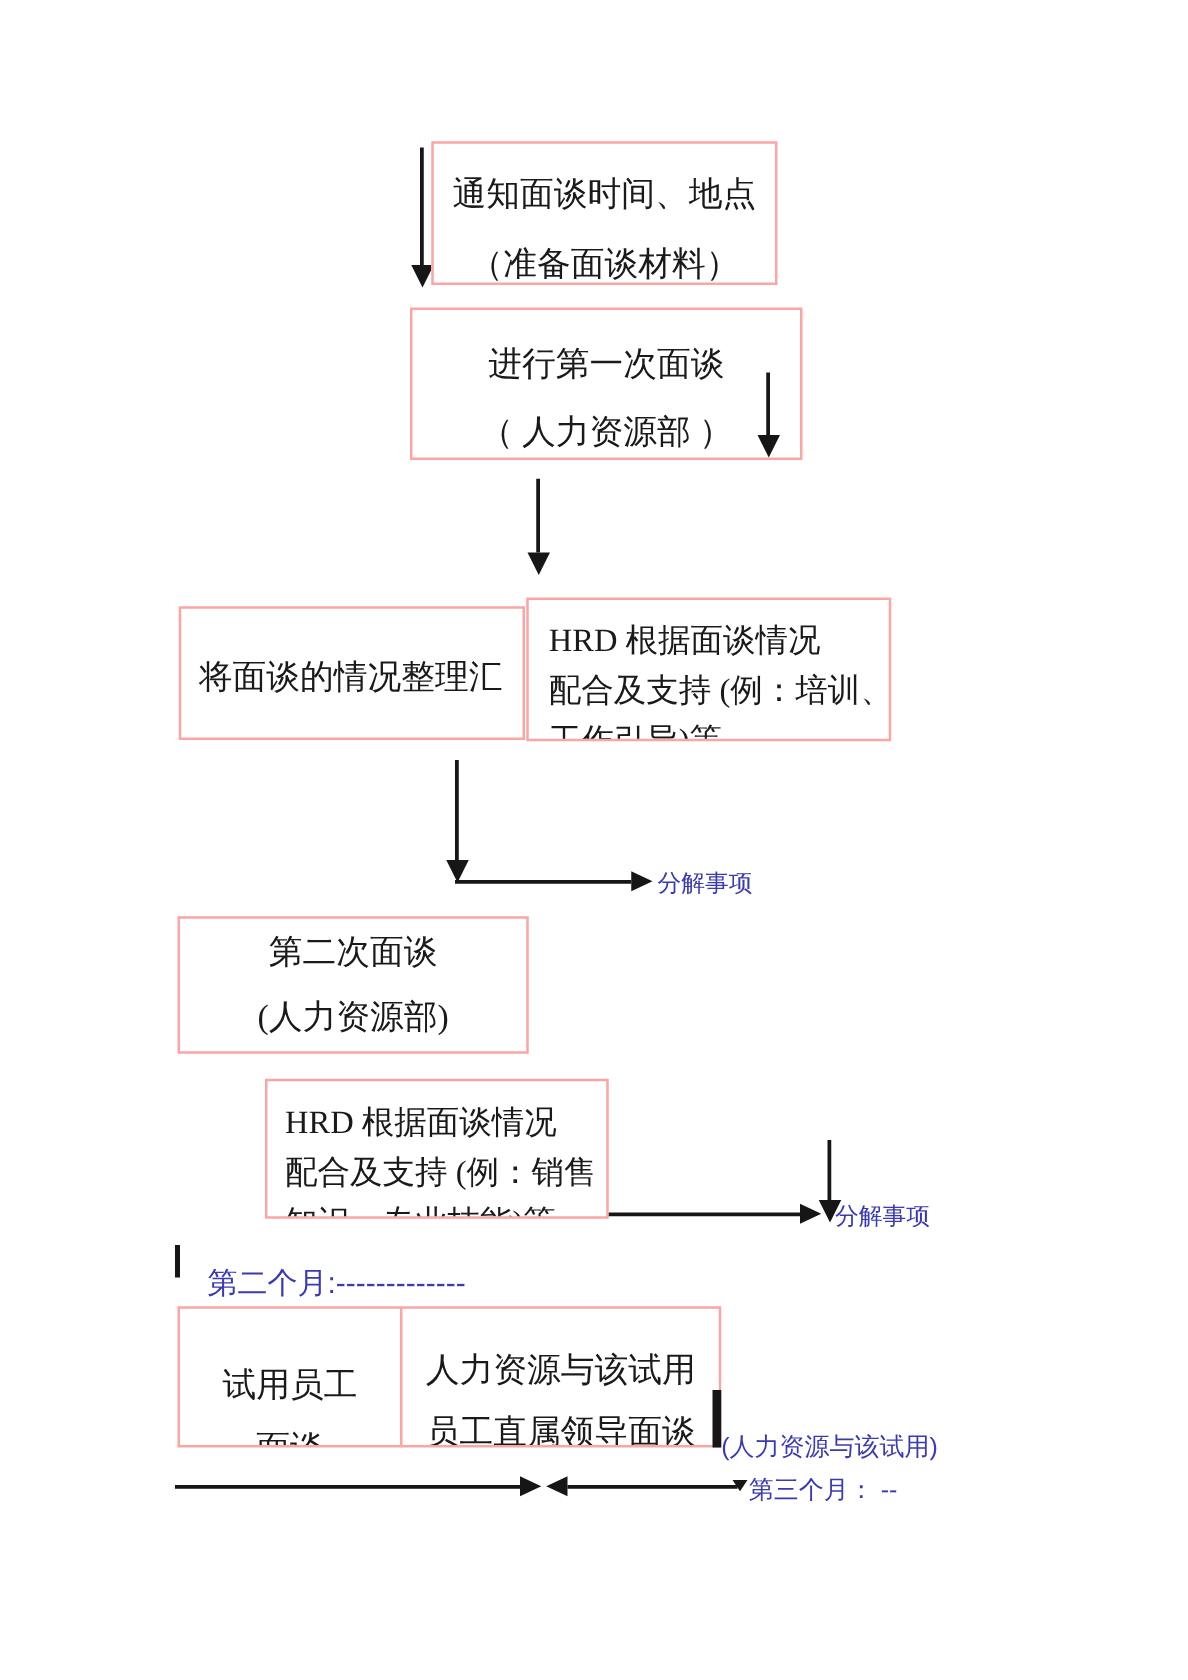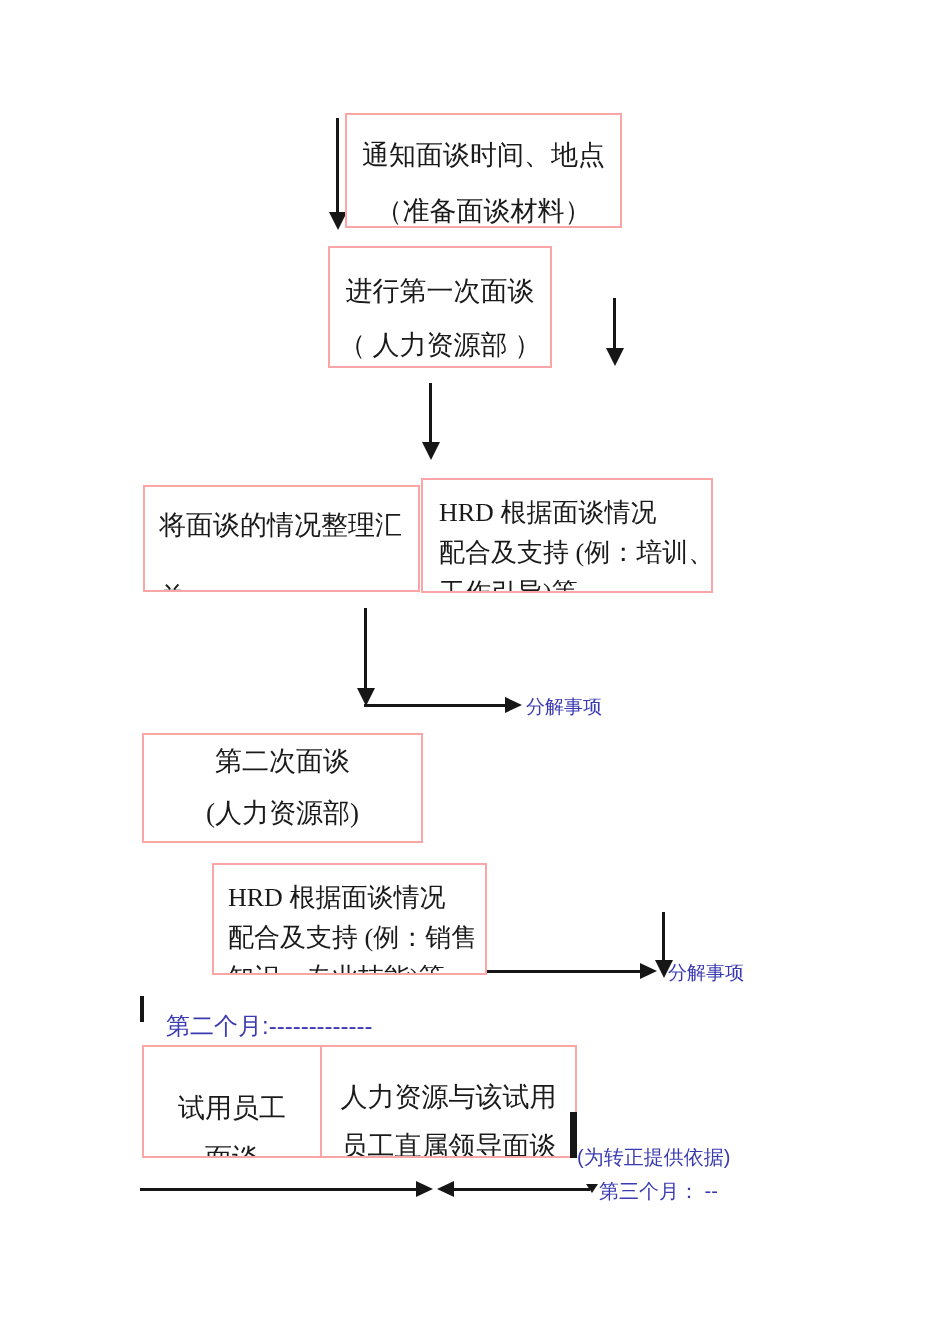--- a/index.html
+++ b/index.html
@@ -41,32 +41,32 @@
 <div id="page">
 
   <div class="vline" style="left:336px;top:118px;height:96px;"></div>
   <div class="head-down" style="left:329px;top:212px;"></div>
 
   <div class="box center" style="left:345px;top:113px;width:277px;height:115px;padding-top:12px;line-height:56px;">
     <div class="ln">通知面谈时间、地点</div>
     <div class="ln">（准备面谈材料）</div>
   </div>
 
-  <div class="box center" style="left:328px;top:246px;width:224px;height:122px;padding-top:16px;line-height:54px;">
+  <div class="box center" style="left:328px;top:246px;width:314px;height:122px;padding-top:16px;line-height:54px;">
     <div class="ln">进行第一次面谈</div>
     <div class="ln">（ 人力资源部 ）</div>
   </div>
 
   <div class="vline" style="left:613px;top:298px;height:50px;"></div>
   <div class="head-down" style="left:606px;top:348px;"></div>
 
   <div class="vline" style="left:429px;top:383px;height:59px;"></div>
   <div class="head-down" style="left:422px;top:442px;"></div>
 
-  <div class="box" style="left:143px;top:485px;width:277px;height:107px;padding:2px 0 0 14px;line-height:72px;">
+  <div class="box" style="left:143px;top:485px;width:277px;height:107px;padding:18px 0 0 14px;line-height:72px;">
     <div class="ln">将面谈的情况整理汇</div>
     <div class="ln">总</div>
   </div>
 
   <div class="box hrd" style="left:421px;top:478px;width:292px;height:115px;padding:13px 0 0 16px;">
     <div class="ln">HRD 根据面谈情况</div>
     <div class="ln">配合及支持 (例：培训、</div>
     <div class="ln">工作引导)等</div>
   </div>
 
@@ -99,21 +99,21 @@
   <div class="box center" style="left:142px;top:1045px;width:180px;height:113px;padding-top:36px;line-height:50px;">
     <div class="ln">试用员工</div>
     <div class="ln">面谈</div>
   </div>
   <div class="box center" style="left:320px;top:1045px;width:257px;height:113px;padding-top:28px;line-height:49px;font-family:Liberation Mono, monospace;">
     <div class="ln">人力资源与该试用</div>
     <div class="ln">员工直属领导面谈</div>
   </div>
   <div class="tick" style="left:570px;top:1112px;width:7px;height:46px;"></div>
 
-  <div class="blue" style="left:577px;top:1144px;font-size:20px;">(为转正提供依据)</div>
+  <div class="blue" style="left:577px;top:1144px;font-size:20px;">(人力资源与该试用)</div>
 
   <div class="hline" style="left:140px;top:1188px;width:276px;"></div>
   <div class="head-right" style="left:416px;top:1181px;"></div>
   <div class="head-left" style="left:437px;top:1181px;"></div>
   <div class="hline" style="left:454px;top:1188px;width:136px;"></div>
   <div class="head-down-sm" style="left:586px;top:1184px;"></div>
   <div class="blue" style="left:599px;top:1178px;font-size:20px;">第三个月： --</div>
 
 </div>
 

